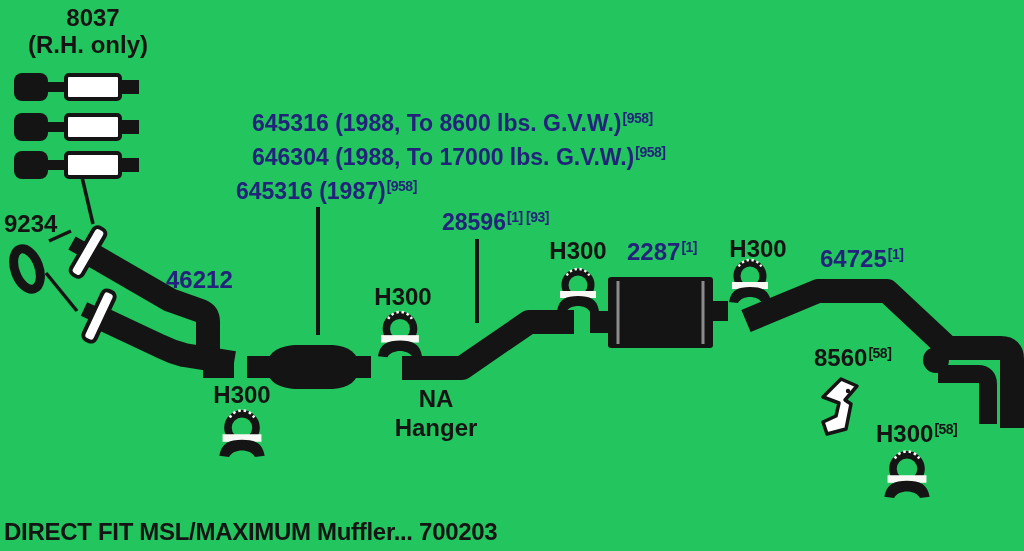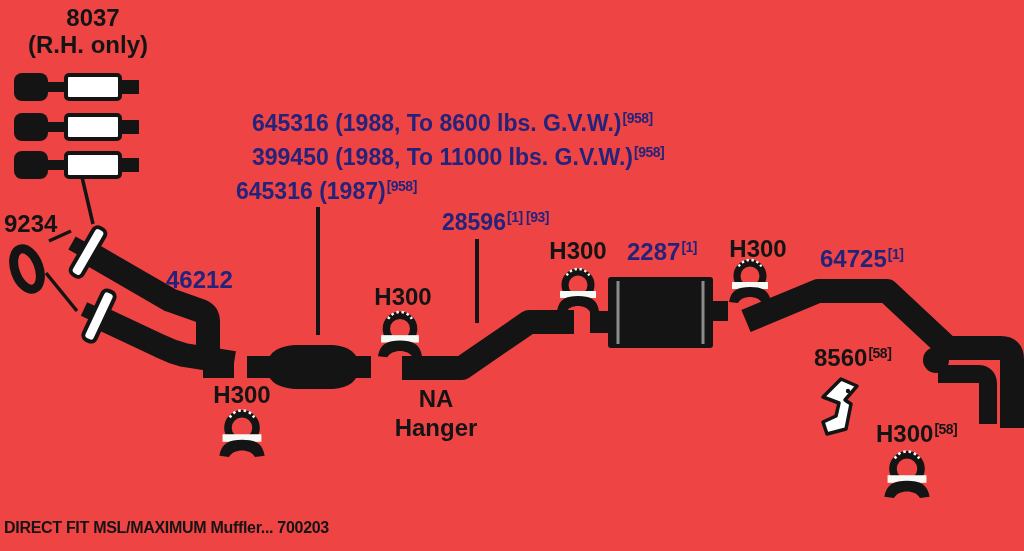--- a/index.html
+++ b/index.html
@@ -1,34 +1,34 @@
 <!DOCTYPE html>
 <html><head>
 <meta charset="utf-8">
 <style>
   html,body{margin:0;padding:0;background:#e9e9e6;}
   .stage{
     position:relative;width:1024px;height:551px;margin:0 auto;
-    background:#ef4444;overflow:hidden;
+    background:#22c55e;overflow:hidden;
     font-family:"Liberation Sans", sans-serif;
   }
   .stage svg{position:absolute;left:0;top:0;}
   .label{
     position:absolute;font-weight:bold;color:#141414;
     white-space:nowrap;line-height:1.1;
   }
   .navy{color:#23237b;}
   .center{text-align:center;}
   .sz24{font-size:24px;}
   .sz23{font-size:23px;}
   sup{
     font-size:14px;font-weight:bold;vertical-align:baseline;
     position:relative;top:-8px;margin-left:1px;letter-spacing:-0.5px;
   }
-  .caption{font-size:16px;letter-spacing:-0.3px;}
+  .caption{font-size:24px;letter-spacing:-0.3px;}
   .hanger{line-height:29px;}
 </style>
 </head>
 <body>
 
 <div class="stage">
 
   <svg width="1024" height="551" viewBox="0 0 1024 551">
     <defs>
       <g id="clampsym">
@@ -118,21 +118,21 @@
     </g>
   </svg>
 
   <div class="label sz24 center" style="left:38px;top:5px;width:110px">8037</div>
   <div class="label sz24 center" style="left:8px;top:32px;width:160px">(R.H. only)</div>
 
   <div class="label sz23 navy" style="left:252px;top:111px">
     <span>645316 (1988, To 8600 lbs. G.V.W.)</span><sup>[958]</sup>
   </div>
   <div class="label sz23 navy" style="left:252px;top:145px">
-    <span>399450 (1988, To 11000 lbs. G.V.W.)</span><sup>[958]</sup>
+    <span>646304 (1988, To 17000 lbs. G.V.W.)</span><sup>[958]</sup>
   </div>
   <div class="label sz23 navy" style="left:236px;top:179px">
     <span>645316 (1987)</span><sup>[958]</sup>
   </div>
 
   <div class="label sz23 navy" style="left:442px;top:210px">
     <span>28596</span><sup>[1] [93]</sup>
   </div>
 
   <div class="label sz24 navy" style="left:166px;top:267px">46212</div>

